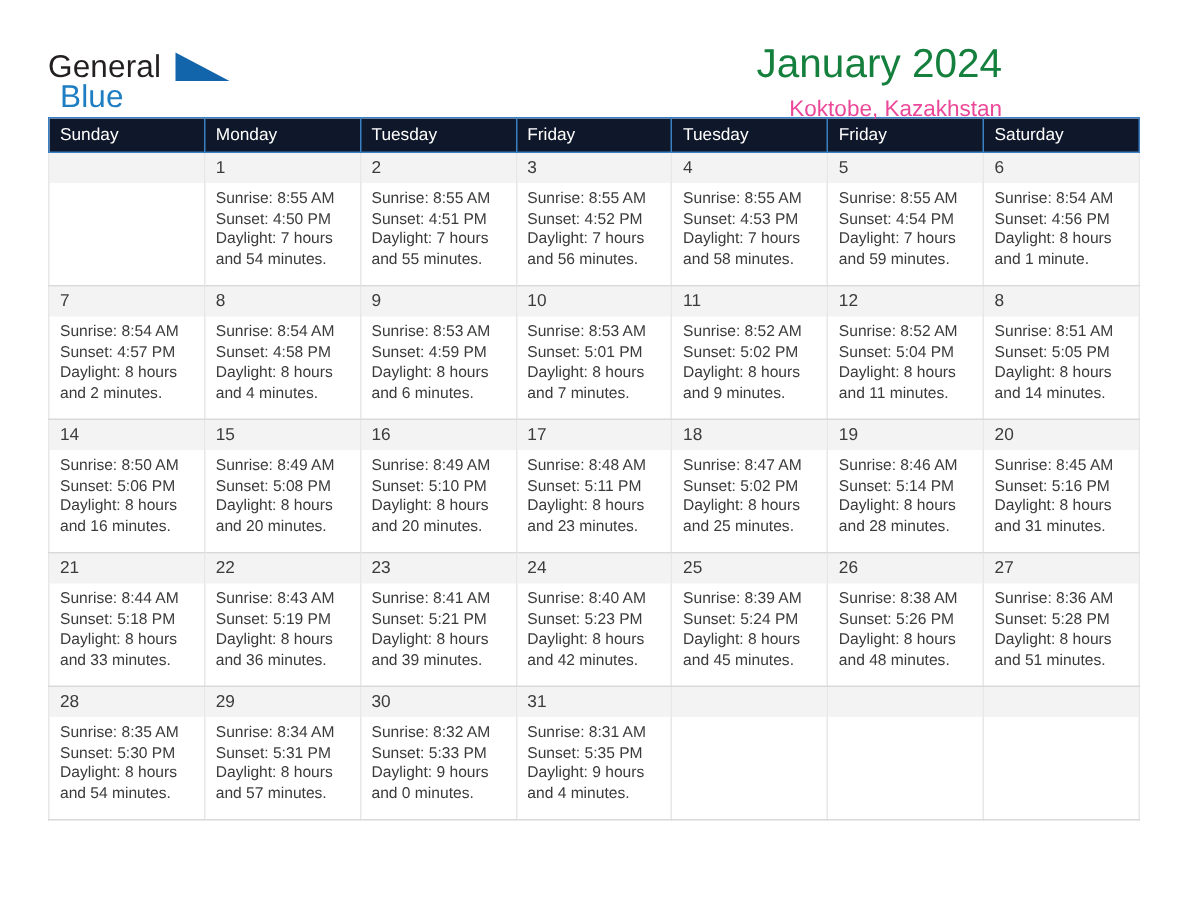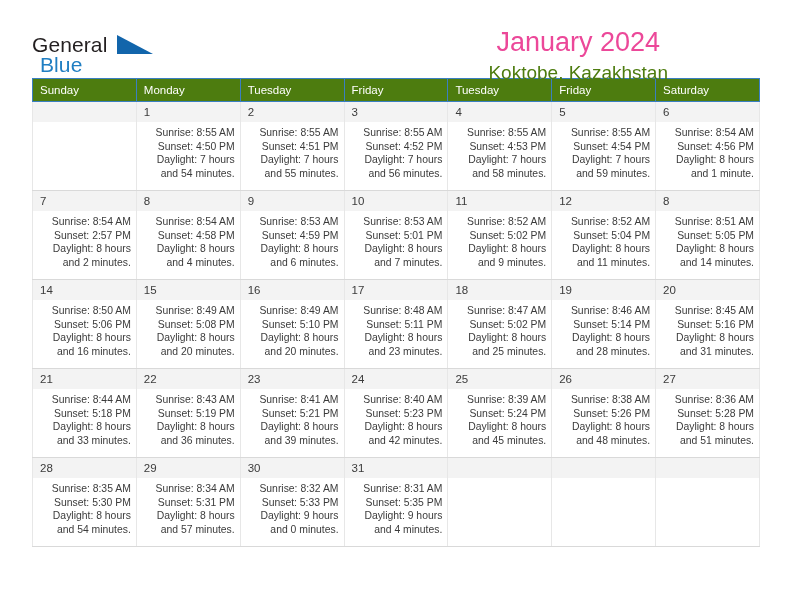--- a/index.html
+++ b/index.html
@@ -52,41 +52,40 @@
     left: 85px;
     top: 9px;
     width: 0;
     height: 0;
     border-left: 36px solid #1265ab;
     border-top: 19px solid transparent;
   }
   .title-block { text-align: right; padding-top: 0; }
   .cal-title {
     font-size: 27px;
-    color: #ec4899;
+    color: #15803d;
     font-weight: 400;
     line-height: 32px;
-    text-align: center;
   }
   .cal-subtitle {
-    font-size: 19px;
-    color: #4d7c0f;
+    font-size: 15px;
+    color: #ec4899;
     margin-top: 6px;
     line-height: 18px;
   }
 
   
   .calendar {
     width: 728px;
     border-collapse: collapse;
     table-layout: fixed;
     margin-top: 6px;
   }
   .calendar th {
-    background: #4d7c0f;
+    background: #0f172a;
     color: #ffffff;
     font-size: 11.5px;
     font-weight: 400;
     text-align: left;
     padding: 5px 0 5px 7px;
     height: 21px;
     border: 1px solid #3a7fc1;
   }
   .calendar td {
     vertical-align: top;
@@ -107,21 +106,20 @@
     padding: 4px 0 4px 7px;
     height: 20px;
     line-height: 12px;
   }
   .daynum.empty { background: #f3f3f3; }
   .cell-body {
     padding: 4px 5px 0 7px;
     font-size: 10.4px;
     line-height: 13.6px;
     color: #3b3b3b;
-    text-align: right;
   }
   .cell-body div { white-space: nowrap; }
 </style>
 </head>
 <body>
 
 <div class="page">
 
   <div class="header">
     <div class="logo">
@@ -207,21 +205,21 @@
             <div>and 1 minute.</div>
           </div>
         </td>
       </tr>
 
       <tr class="week">
         <td>
           <span class="daynum">7</span>
           <div class="cell-body">
             <div>Sunrise: 8:54 AM</div>
-            <div>Sunset: 2:57 PM</div>
+            <div>Sunset: 4:57 PM</div>
             <div>Daylight: 8 hours</div>
             <div>and 2 minutes.</div>
           </div>
         </td>
         <td>
           <span class="daynum">8</span>
           <div class="cell-body">
             <div>Sunrise: 8:54 AM</div>
             <div>Sunset: 4:58 PM</div>
             <div>Daylight: 8 hours</div>

